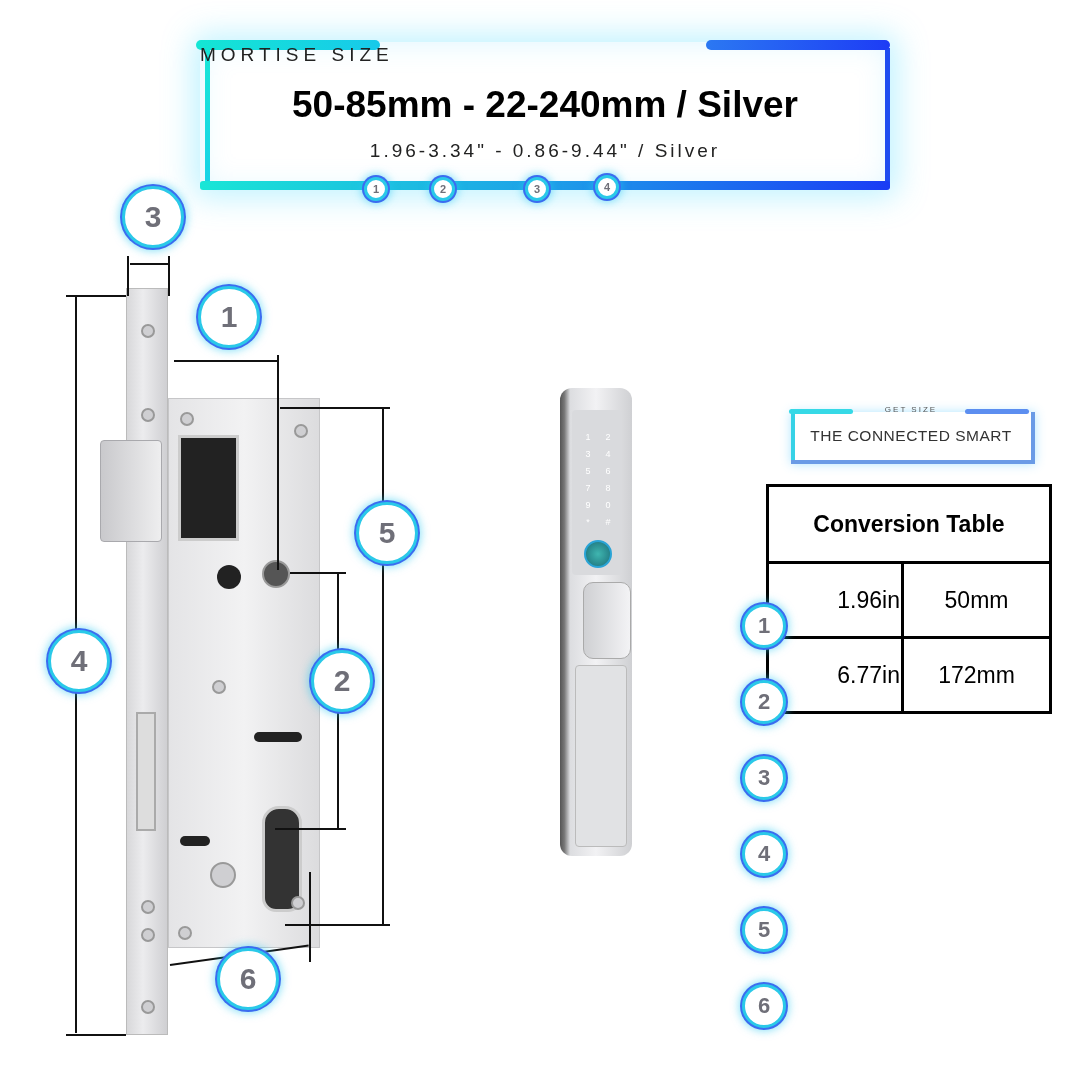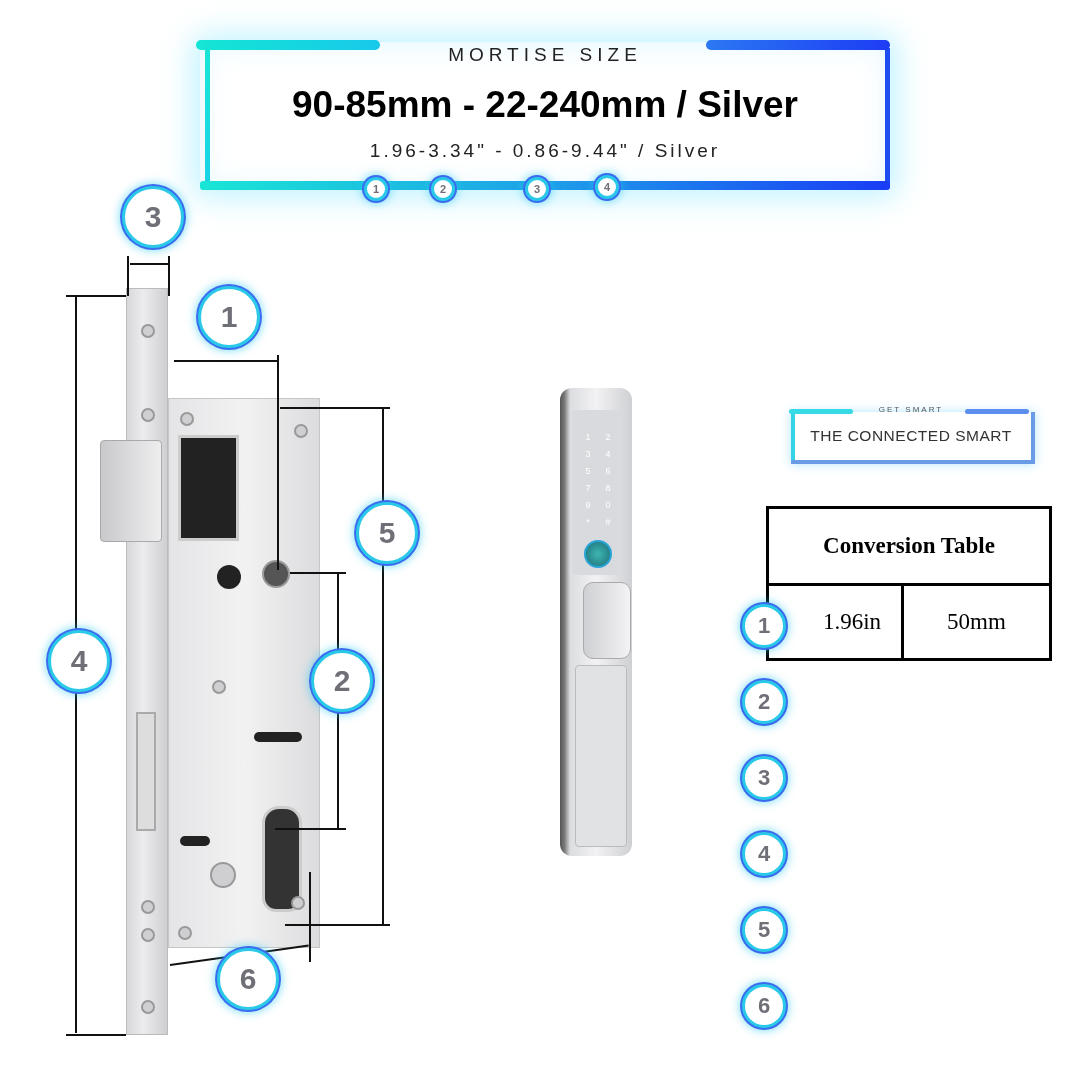--- a/index.html
+++ b/index.html
@@ -7,21 +7,21 @@
   .abs{position:absolute;}
   
   .hdr-glow{left:200px;top:42px;width:690px;height:148px;border-radius:6px;
     box-shadow:0 0 30px 8px rgba(80,220,255,.35), inset 0 0 30px rgba(120,220,255,.25);}
   .hdr-frame{left:205px;top:48px;width:675px;height:135px;border:5px solid #58a6e0;border-top:none;}
   .hdr-frame::before{content:"";position:absolute;left:-5px;top:0;height:100%;width:5px;background:linear-gradient(#19e6d6,#19d3e6);}
   .hdr-frame::after{content:"";position:absolute;right:-5px;top:0;height:100%;width:5px;background:#1f4cf0;}
   .hdr-bottom{left:200px;top:181px;width:690px;height:9px;background:linear-gradient(90deg,#19e6d6,#1ea0e8 50%,#1a3cf5);border-radius:3px;}
   .hdr-cap-l{left:196px;top:40px;width:184px;height:10px;border-radius:6px;background:linear-gradient(90deg,#14e6d4,#17c9ea);}
   .hdr-cap-r{left:706px;top:40px;width:184px;height:10px;border-radius:6px;background:linear-gradient(90deg,#2b78f2,#1d3cf5);}
-  .hdr-label{left:200px;width:690px;top:44px;text-align:center;font-size:19px;letter-spacing:5px;color:#222;}
+  .hdr-label{left:200px;width:690px;top:44px;font-size:19px;letter-spacing:5px;color:#222;}
   .hdr-title{left:200px;width:690px;top:84px;text-align:center;font-size:37px;font-weight:bold;}
   .hdr-sub{left:200px;width:690px;top:140px;text-align:center;font-size:19px;letter-spacing:3px;color:#222;}
   .badge{border-radius:50%;background:#fff;border:3px solid #2ac9e8;box-shadow:0 0 0 2px #3b6cf0, 0 0 8px 3px rgba(40,200,240,.55);
     display:flex;align-items:center;justify-content:center;color:#6f6f78;font-weight:bold;}
   .b-sm{width:18px;height:18px;font-size:11px;}
   .b-lg{width:56px;height:56px;font-size:30px;}
   .b-md{width:38px;height:38px;font-size:22px;}
   
   .line{background:#111;}
   .faceplate{left:126px;top:288px;width:40px;height:745px;background:linear-gradient(90deg,#d8d8da,#ececee 40%,#cfcfd2);border:1px solid #bbb;}
@@ -40,36 +40,36 @@
   .handle{left:583px;top:582px;width:46px;height:75px;background:linear-gradient(90deg,#cfd0d3,#f3f3f5);border-radius:10px;border:1px solid #aaa;}
   .lowerpanel{left:575px;top:665px;width:50px;height:180px;background:#e1e2e4;border:1px solid #bbb;border-radius:4px;}
   
   .logo-frame{left:791px;top:412px;width:236px;height:48px;border:4px solid #6a9be6;border-top:none;box-shadow:0 0 10px rgba(80,200,255,.45);}
   .logo-frame::before{content:"";position:absolute;left:-4px;top:0;width:4px;height:100%;background:#36d2e6;}
   .logo-cap-l{left:789px;top:409px;width:64px;height:5px;border-radius:3px;background:#36d9e6;}
   .logo-cap-r{left:965px;top:409px;width:64px;height:5px;border-radius:3px;background:#5c8ef0;}
   .logo-small{left:791px;width:240px;top:405px;text-align:center;font-size:8px;letter-spacing:2px;color:#555;}
   .logo-main{left:791px;width:240px;top:427px;text-align:center;font-size:15.5px;color:#333;letter-spacing:.5px;}
   
-  table{position:absolute;left:766px;top:506px;width:286px;border-collapse:collapse;font-family:Liberation Serif, serif;}
+  table{position:absolute;left:766px;top:484px;width:286px;border-collapse:collapse;}
   td,th{border:3px solid #000;text-align:center;font-size:23px;font-weight:normal;}
   th{height:72px;font-size:23px;font-weight:bold;}
   td{height:70px;}
-  td.in{width:135px;text-align:center;padding-left:35px;box-sizing:border-box;}
+  td.in{width:135px;text-align:right;padding-left:35px;box-sizing:border-box;}
 </style>
 </head>
 <body>
 
 <div class="abs hdr-glow"></div>
 <div class="abs hdr-frame"></div>
 <div class="abs hdr-bottom"></div>
 <div class="abs hdr-cap-l"></div>
 <div class="abs hdr-cap-r"></div>
 <div class="abs hdr-label">MORTISE SIZE</div>
-<div class="abs hdr-title">90-85mm - 22-240mm / Silver</div>
+<div class="abs hdr-title">50-85mm - 22-240mm / Silver</div>
 <div class="abs hdr-sub">1.96-3.34" - 0.86-9.44" / Silver</div>
 <div class="abs badge b-sm" style="left:364px;top:177px">1</div>
 <div class="abs badge b-sm" style="left:431px;top:177px">2</div>
 <div class="abs badge b-sm" style="left:525px;top:177px">3</div>
 <div class="abs badge b-sm" style="left:595px;top:175px">4</div>
 
 <div class="abs" style="left:0;top:0;width:0;height:0">
   <div class="abs faceplate"></div>
   <div class="abs body"></div>
   <div class="abs latch"></div>
@@ -133,32 +133,36 @@
   <span>*</span>
   <span>#</span>
 </div>
 <div class="abs fp"></div>
 <div class="abs handle"></div>
 <div class="abs lowerpanel"></div>
 
 <div class="abs logo-frame"></div>
 <div class="abs logo-cap-l"></div>
 <div class="abs logo-cap-r"></div>
-<div class="abs logo-small">GET SMART</div>
+<div class="abs logo-small">GET SIZE</div>
 <div class="abs logo-main">THE CONNECTED SMART</div>
 
 <table>
   <tbody>
       <tr>
     <th colspan="2">Conversion Table</th>
   </tr>
   <tr>
     <td class="in">1.96in</td>
     <td>50mm</td>
   </tr>
+  <tr>
+    <td class="in">6.77in</td>
+    <td>172mm</td>
+  </tr>
 </tbody>
   </table>
 <div class="abs badge b-md" style="left:742px;top:604px">1</div>
 <div class="abs badge b-md" style="left:742px;top:680px">2</div>
 <div class="abs badge b-md" style="left:742px;top:756px">3</div>
 <div class="abs badge b-md" style="left:742px;top:832px">4</div>
 <div class="abs badge b-md" style="left:742px;top:908px">5</div>
 <div class="abs badge b-md" style="left:742px;top:984px">6</div>
 
 </body></html>

